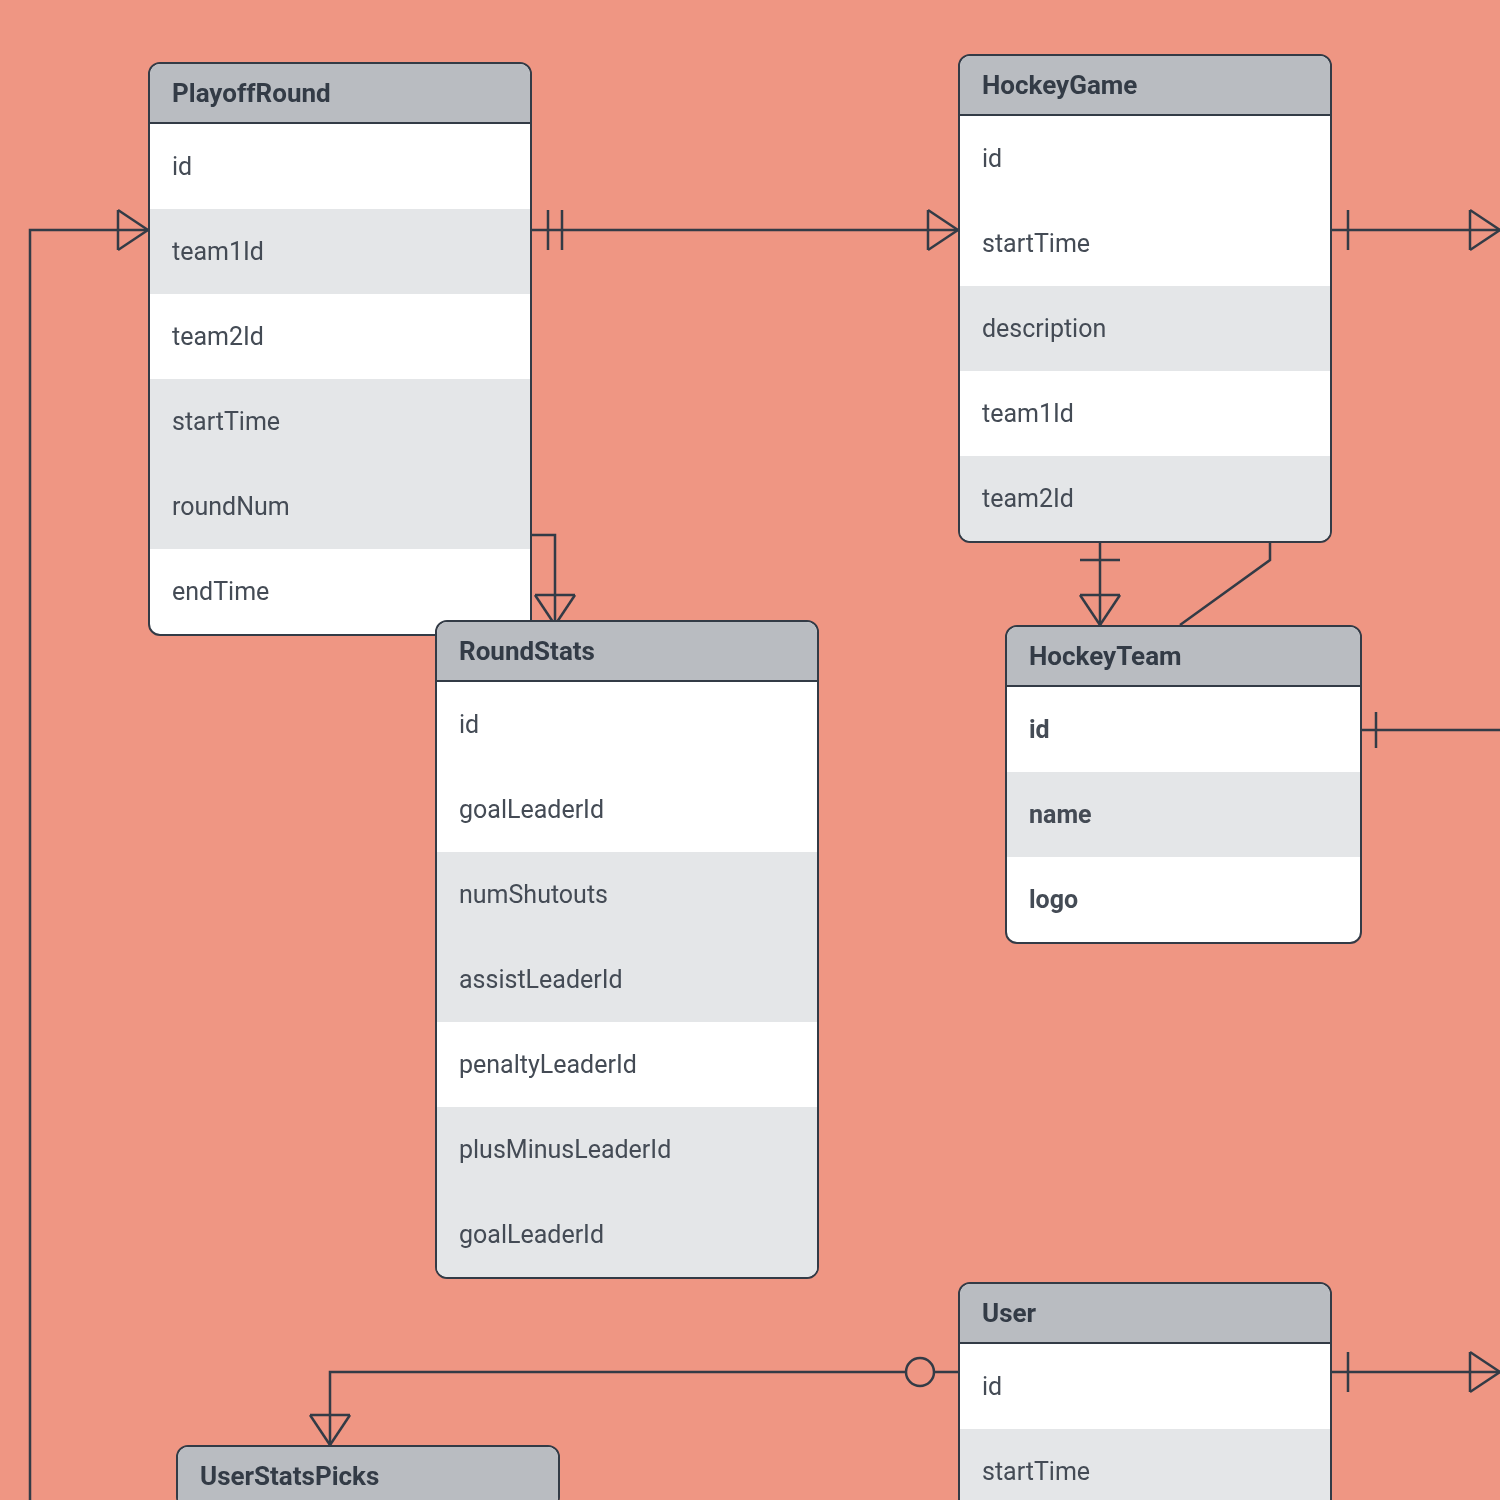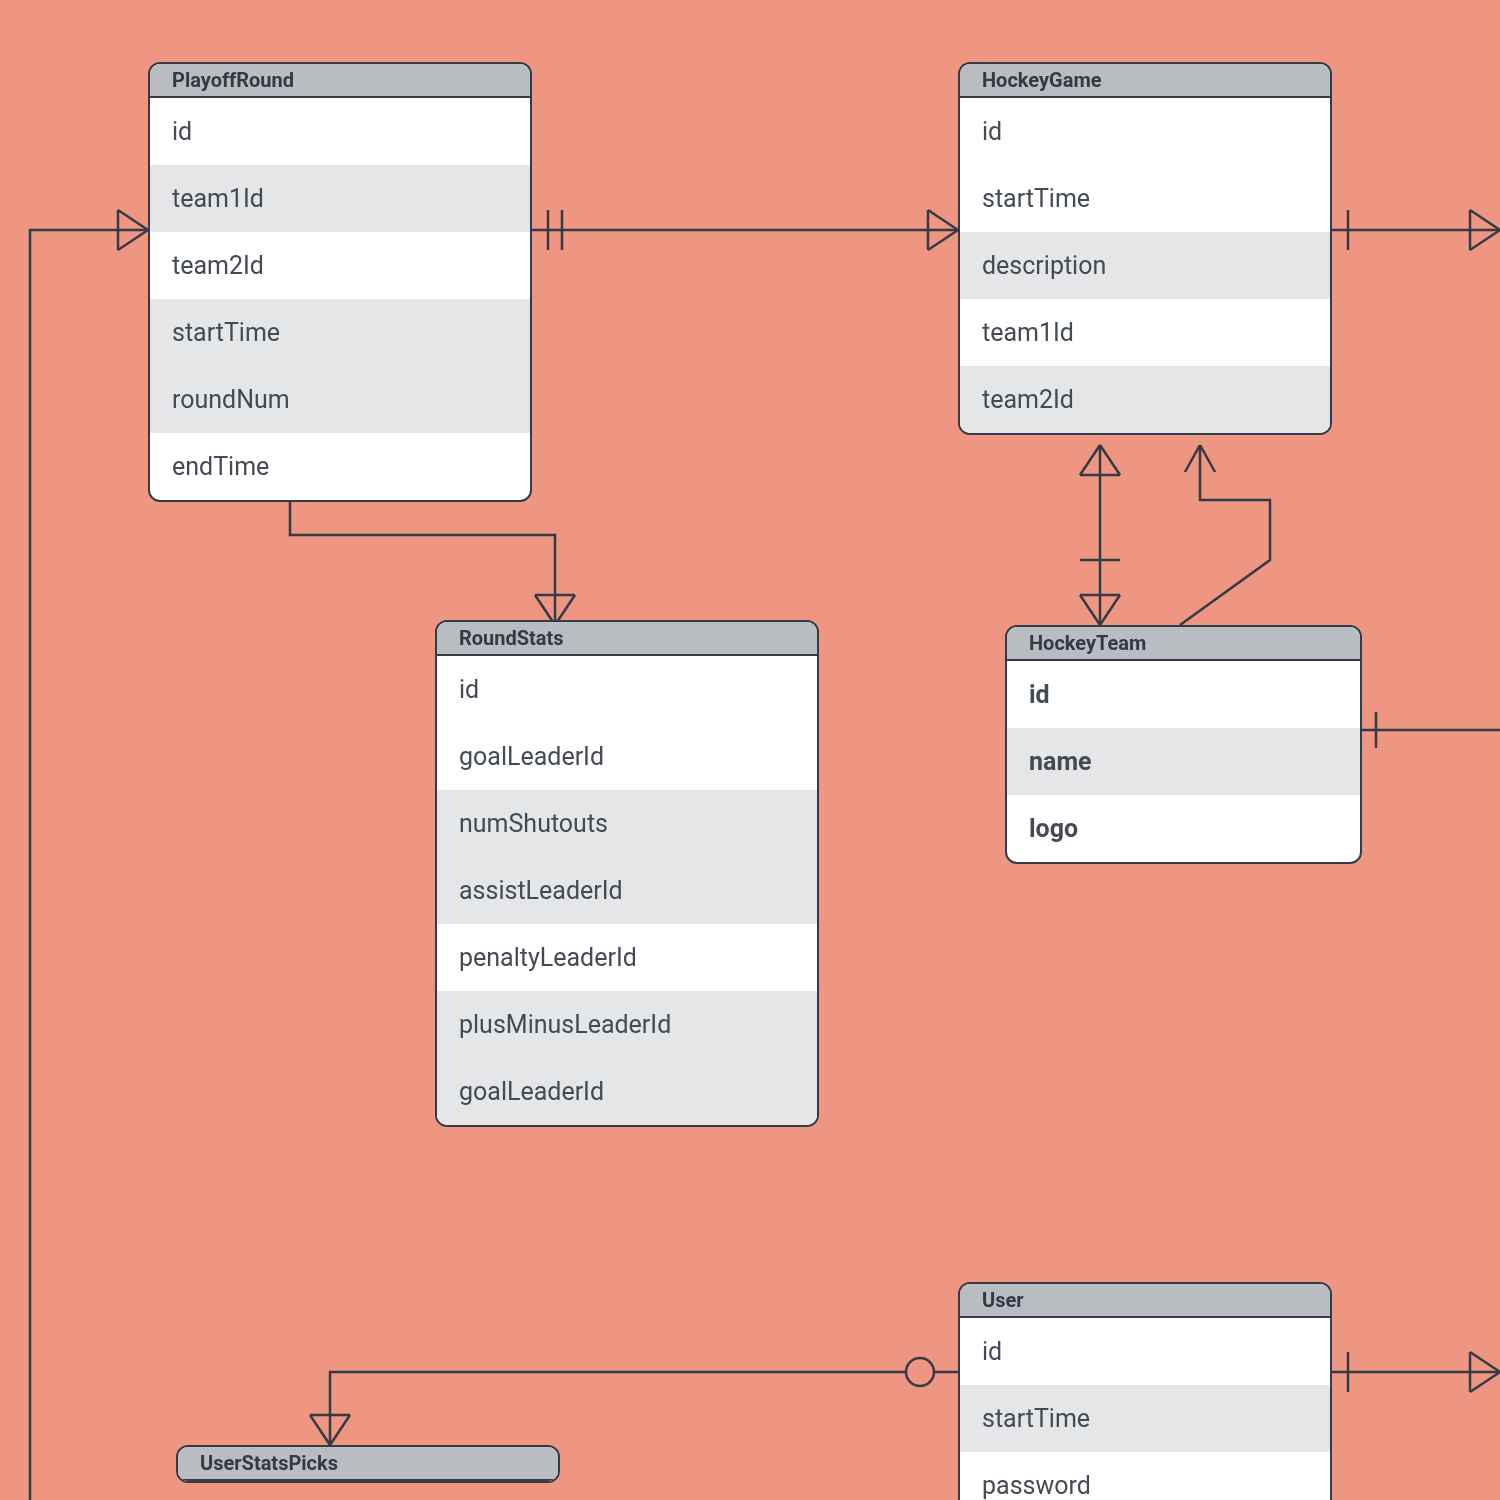--- a/index.html
+++ b/index.html
@@ -1,19 +1,19 @@
 <!DOCTYPE html>
 <html><head>
 <meta charset="utf-8">
 <style>
   html,body{margin:0;padding:0;width:1500px;height:1500px;background:#ef9683;font-family:-apple-system,BlinkMacSystemFont,"Segoe UI",Roboto,Helvetica,Arial,sans-serif;color:#333b46;overflow:hidden}
   .canvas{position:relative;width:1500px;height:1500px}
   .entity{position:absolute;background:#fff;border:2px solid #333b46;border-radius:12px;overflow:hidden;box-shadow:0 0 0 rgba(0,0,0,0)}
-  .entity .title{background:#b9bcc1;border-bottom:2px solid #333b46;font-weight:700;font-size:20px;padding:4px 22px;color:#333b46}
-  .entity .row{font-size:25px;padding:19px 22px;color:#444b55}
+  .entity .title{background:#b9bcc1;border-bottom:2px solid #333b46;font-weight:700;font-size:26px;padding:14px 22px;color:#333b46}
+  .entity .row{font-size:25px;padding:28px 22px;color:#444b55}
   .entity .row.alt{background:#e4e6e8}
   .entity .row.bold{font-weight:700}
   svg.wires{position:absolute;inset:0;width:1500px;height:1500px;pointer-events:none}
   svg.wires path{stroke:#333b46;stroke-width:2.5;fill:none}
   svg.wires line{stroke:#333b46;stroke-width:2.5}
   svg.wires circle{fill:#ef9683;stroke:#333b46;stroke-width:2.5}
 </style>
 </head>
 <body>
 
@@ -88,21 +88,21 @@
   <div class="entity" style="left:148px;top:62px;width:380px">
     <div class="title">PlayoffRound</div>
     <div class="row">id</div>
     <div class="row alt">team1Id</div>
     <div class="row">team2Id</div>
     <div class="row alt">startTime</div>
     <div class="row alt">roundNum</div>
     <div class="row">endTime</div>
   </div>
 
-  <div class="entity" style="left:958px;top:62px;width:370px">
+  <div class="entity" style="left:958px;top:54px;width:370px">
     <div class="title">HockeyGame</div>
     <div class="row">id</div>
     <div class="row">startTime</div>
     <div class="row alt">description</div>
     <div class="row">team1Id</div>
     <div class="row alt">team2Id</div>
   </div>
 
   <div class="entity" style="left:435px;top:620px;width:380px">
     <div class="title">RoundStats</div>

